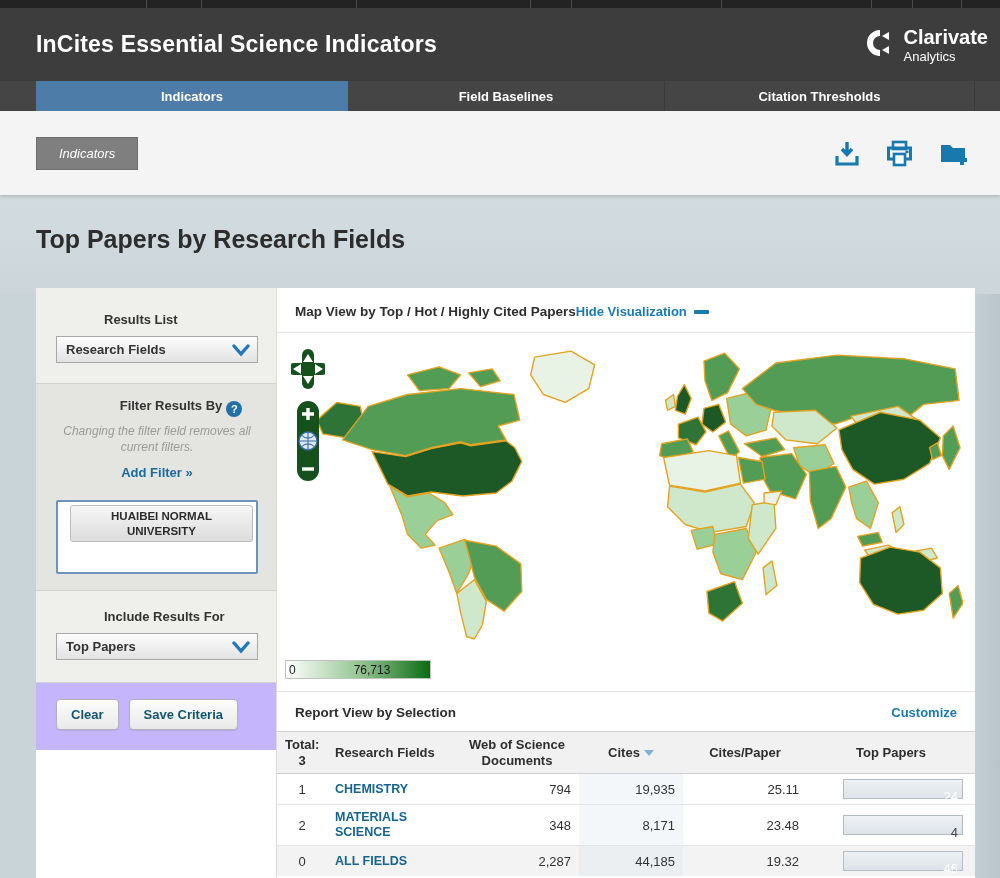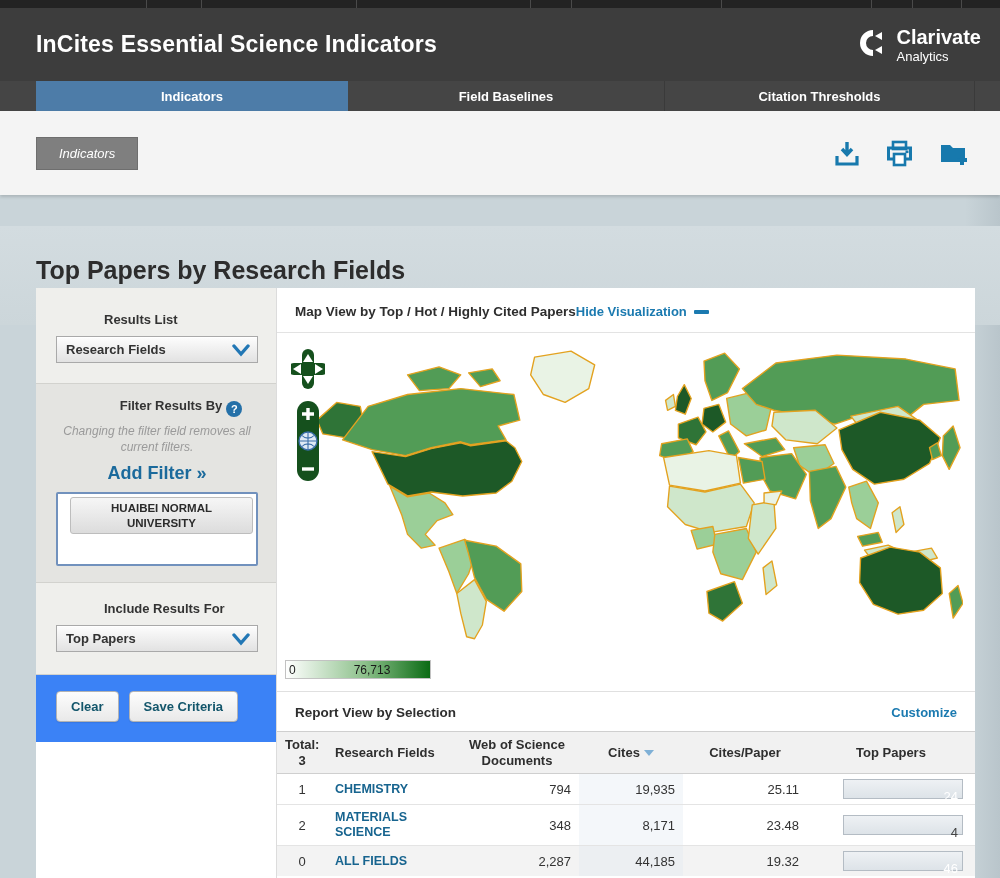--- a/index.html
+++ b/index.html
@@ -3,56 +3,56 @@
 <meta charset="utf-8">
 <style>
   * { margin:0; padding:0; box-sizing:border-box; }
   html,body { width:1000px; height:878px; }
   body { font-family:"Liberation Sans", sans-serif; background:#c7d2d7; overflow:hidden; position:relative; }
   .page { width:1000px; height:878px; position:relative; background:linear-gradient(90deg,#c9d4d9 0 965px,#b9c5cb 1000px); }
 
   
   .topstrip { height:8px; background:#232323; position:relative; }
   .topstrip i { position:absolute; top:0; bottom:0; width:1px; background:#4a4a4a; }
-  .appheader { height:73px; background:#3d3d3d; display:flex; align-items:center; justify-content:space-between; padding:0 19px 0 36px; }
+  .appheader { height:73px; background:#3d3d3d; display:flex; align-items:center; justify-content:space-between; padding:0 12px 0 36px; }
   .apptitle { color:#ffffff; font-size:23px; font-weight:bold; letter-spacing:.2px; }
   .brand { display:flex; align-items:center; gap:9px; }
   .brandtext { color:#fff; line-height:1; text-align:left; }
   .brandtext .b1 { font-size:20px; font-weight:bold; }
   .brandtext .b2 { font-size:13px; margin-top:3px; }
 
   .tabbar { height:30px; background:#454545; display:flex; padding-left:36px; }
   .tab { width:312px; display:flex; align-items:center; justify-content:center; color:#fff; font-size:13px; font-weight:bold; cursor:pointer; border-right:1px solid #3a3a3a; }
   .tab.active { background:#4d7ca8; border-right:none; }
 
   .crumbbar { height:84px; background:#f4f4f4; box-shadow:0 2px 3px rgba(0,0,0,.15); position:relative; display:flex; align-items:center; justify-content:space-between; padding:0 30px 0 36px; }
   .crumbbtn { background:#7f7f7f; border:1px solid #6e6e6e; color:#fff; font-style:italic; font-size:13px; padding:8px 22px; cursor:pointer; }
   .tools { display:flex; gap:26px; align-items:center; }
   .tools svg { display:block; cursor:pointer; }
 
-  .titleband { height:99px; padding:30px 0 0 36px; background:linear-gradient(#d3dce0,#ccd6da);margin-top:31px; }
+  .titleband { height:99px; padding:30px 0 0 36px; background:linear-gradient(#d3dce0,#ccd6da); }
   .titleband h1 { font-size:25px; color:#2d2d2d; font-weight:bold; }
 
   
   .card { position:absolute; left:36px; top:288px; width:939px; height:590px; background:#fff; display:flex; }
 
   
   .sidebar { width:240px; flex:none; }
   .sect { padding:14px 18px 18px 20px; }
   .sect.s1 { background:#efefec; padding-top:24px; padding-bottom:20px; }
   .sect.s2 { background:#e4e4e1; border-top:1px solid #d2d2ce; padding-bottom:16px;text-align:center; }
   .sect.s3 { background:#efefec; border-top:1px solid #d2d2ce; padding-top:18px; padding-bottom:22px; }
-  .sect.s4 { background:#3b82f6; border-top:1px solid #d2d2ce; padding:16px 18px 20px 20px; }
+  .sect.s4 { background:#c4b5fd; border-top:1px solid #d2d2ce; padding:16px 18px 20px 20px; }
   .slabel { font-size:13px; font-weight:bold; color:#333; margin-bottom:9px;padding-left:48px; }
   .selectbox { position:relative; height:27px; border:1px solid #a9a9a9; background:linear-gradient(#fdfdfd,#e2e2e2); display:flex; align-items:center; padding:0 30px 0 9px; cursor:pointer; box-shadow:inset 0 1px 0 #fff; }
   .selectbox .val { font-size:13px; font-weight:bold; color:#333; white-space:nowrap; }
   .selectbox .chev { position:absolute; right:7px; top:6px; }
   .helpdot { display:inline-flex; width:16px; height:16px; border-radius:50%; background:#2470a8; color:#fff; font-size:11px; font-weight:bold; align-items:center; justify-content:center; vertical-align:-3px; margin-left:4px; cursor:pointer; }
   .note { font-size:12px; font-style:italic; color:#9a9a9a; line-height:1.35; margin:6px 0 8px; }
-  .addfilter { font-size:18px; font-weight:bold; color:#1b6a9c; cursor:pointer; margin-bottom:8px; display:inline-block; }
+  .addfilter { font-size:13px; font-weight:bold; color:#1b6a9c; cursor:pointer; margin-bottom:20px; display:inline-block; }
   .listbox { background:#fff; border:2px solid #7191bd; border-radius:2px; height:74px; padding:3px 3px 3px 12px; cursor:pointer; }
   .chip { background:linear-gradient(#f6f6f6,#dcdcdc); border:1px solid #bdbdbd; border-radius:3px; padding:3px 6px; font-size:11.5px; font-weight:bold; color:#2b2b2b; line-height:1.25; cursor:pointer; }
   .btnrow { display:flex; gap:10px; }
   .btn { background:linear-gradient(#fdfdfd,#e9e9e9); border:1px solid #b3b3b3; border-radius:4px; padding:7px 14px; font-size:13px; font-weight:bold; color:#13566b; cursor:pointer; box-shadow:0 1px 1px rgba(0,0,0,.08); }
 
   
   .mappanel { flex:1; border-left:1px solid #dcdcdc; display:flex; flex-direction:column; min-width:0; }
   .panelhead { display:flex; align-items:center; justify-content:flex-start; padding:16px 18px 13px 18px; border-bottom:1px solid #e3e3e3; }
   .panelhead .pt { font-size:13.5px; font-weight:bold; color:#2e2e2e; }
   .linkblue { font-size:13px; font-weight:bold; color:#1b7ab0; cursor:pointer; display:flex; align-items:center; gap:7px; }

